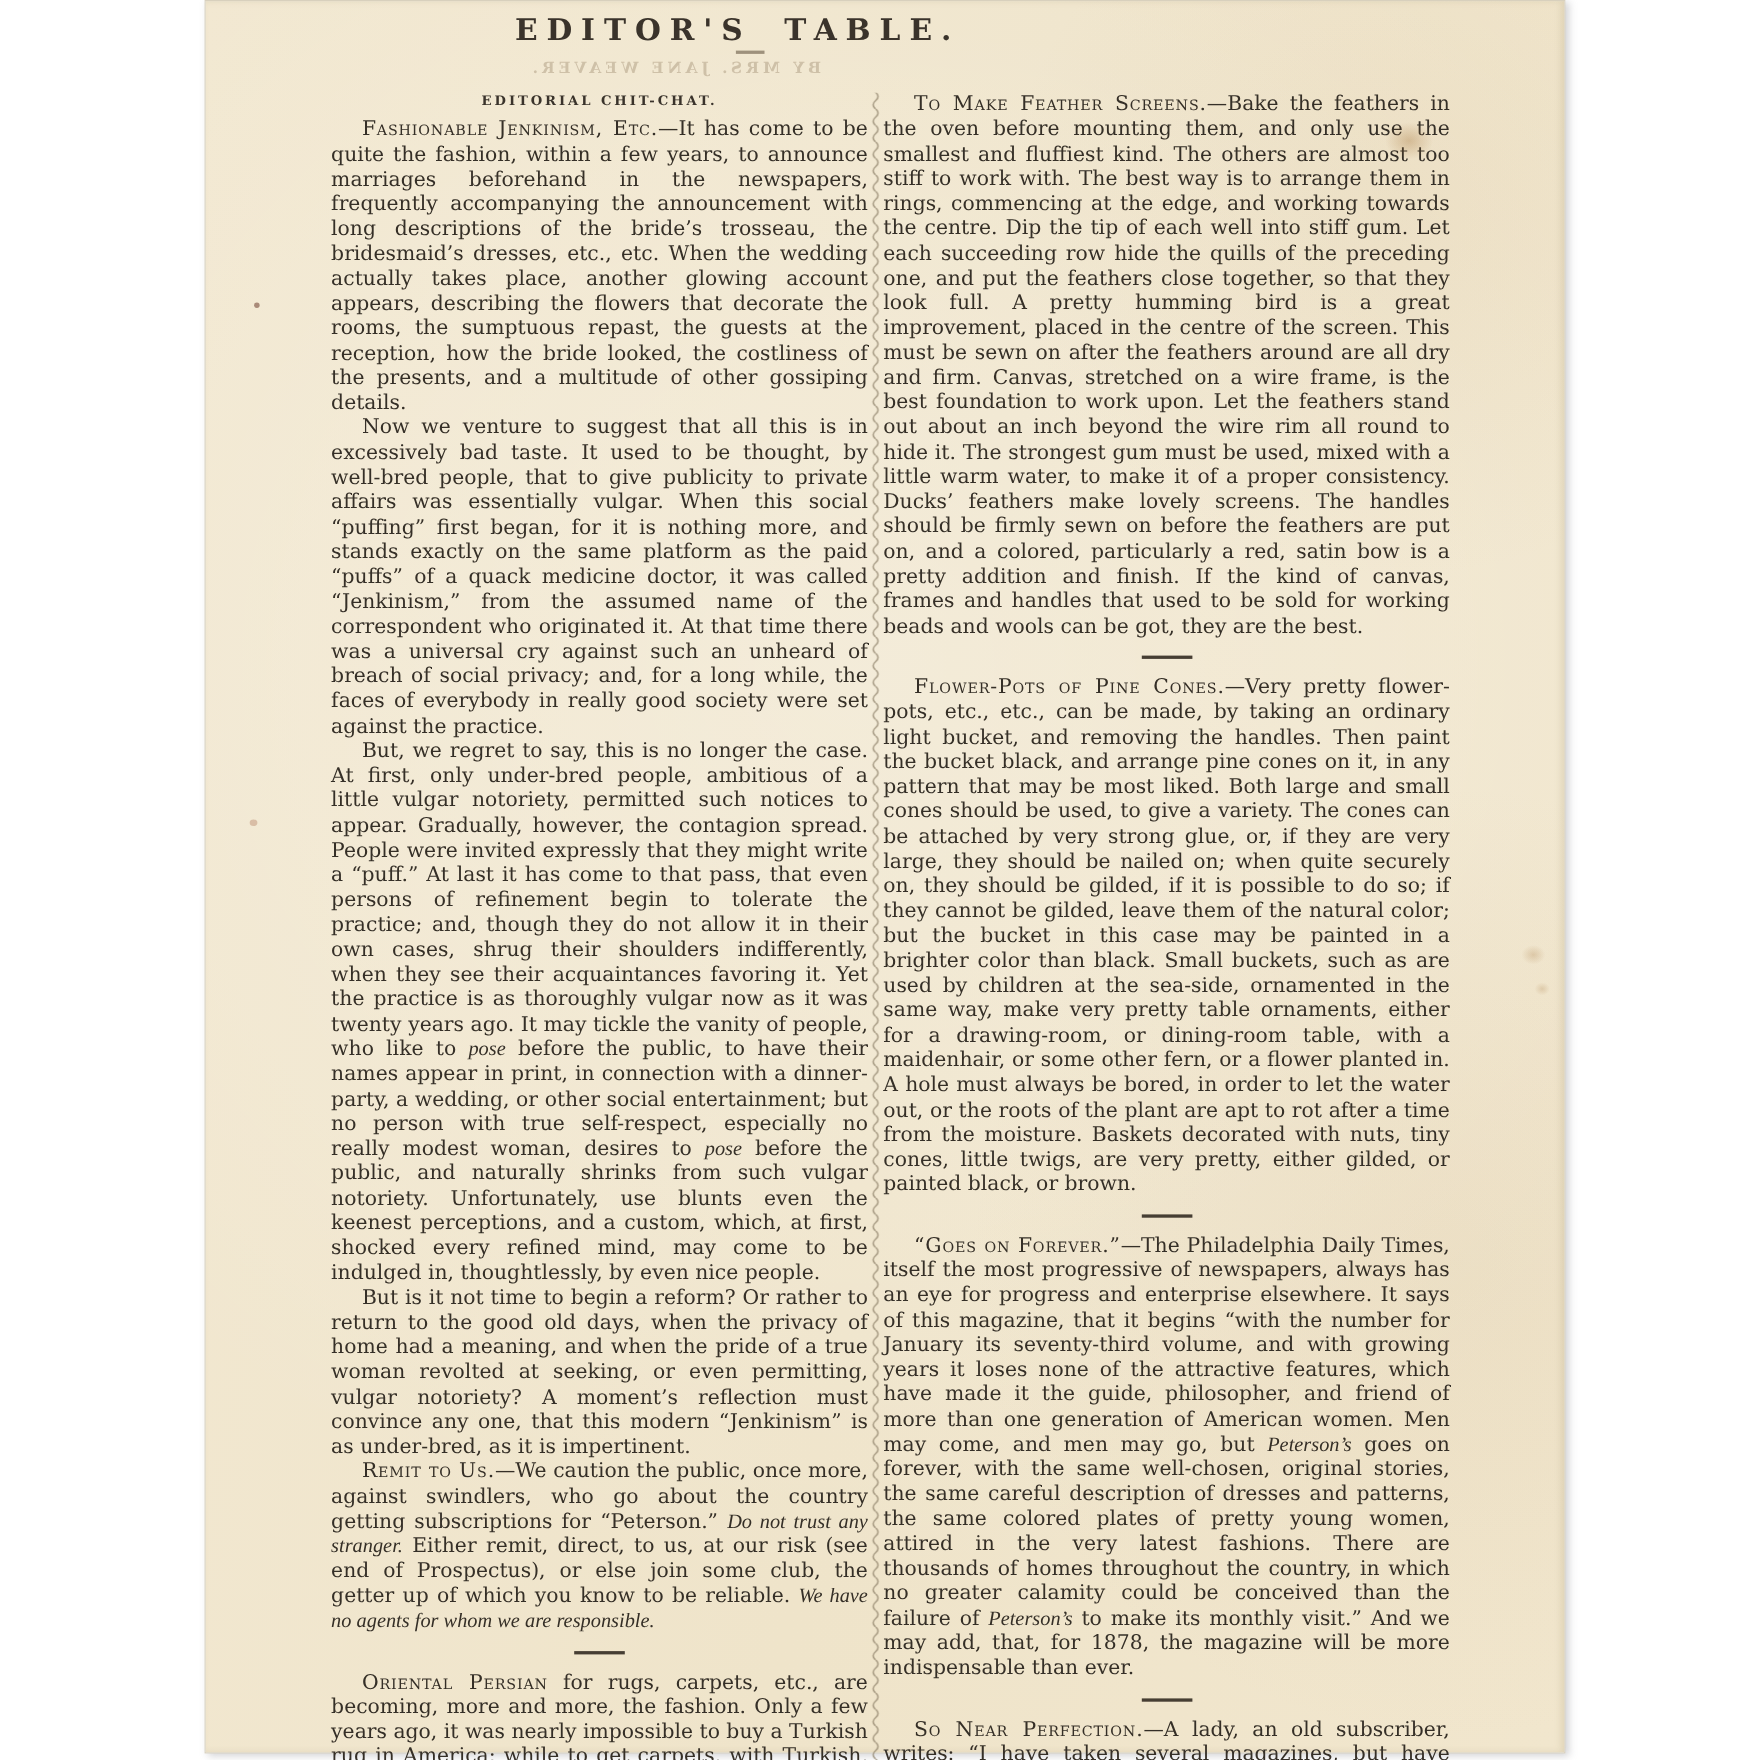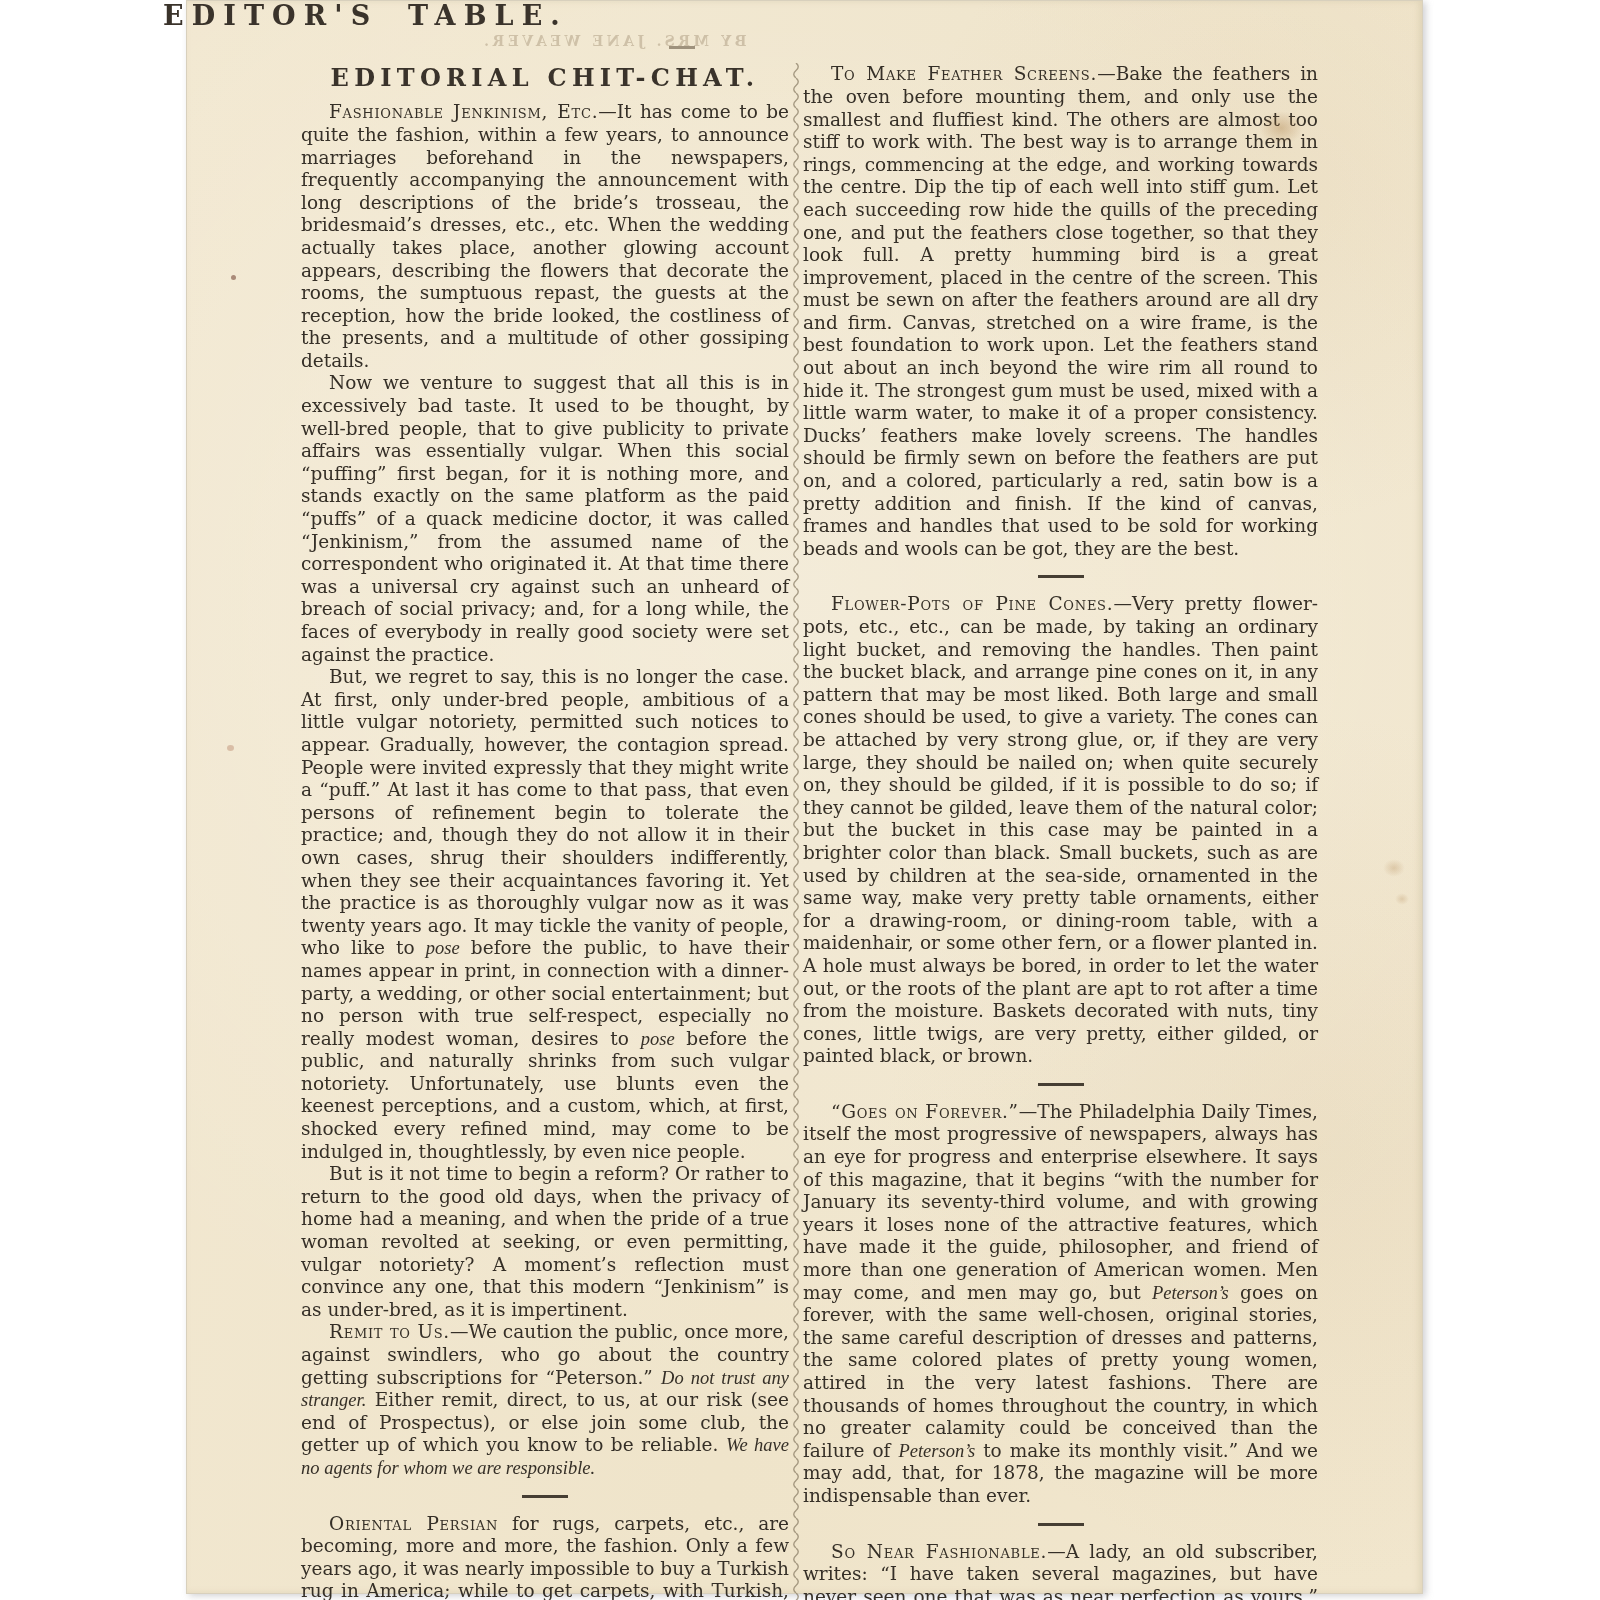--- a/index.html
+++ b/index.html
@@ -11,43 +11,43 @@
     background:
       radial-gradient(42% 30% at 88% 12%, rgba(208,182,140,0.14), rgba(208,182,140,0) 70%),
       radial-gradient(50% 38% at 92% 72%, rgba(198,170,128,0.12), rgba(198,170,128,0) 72%),
       radial-gradient(120% 85% at 48% 38%, rgba(255,255,255,0.28), rgba(255,255,255,0) 62%),
       linear-gradient(100deg,#f2e8d1 0%,#efe4ca 52%,#f1e6cd 100%);
     border:1px solid #d8d0bd;
     box-shadow:3px 2px 7px rgba(140,140,145,0.38), inset -3px 0 6px rgba(170,155,120,0.22);
     color:#352f27;
   }
   .page-title{
-    margin:0;padding-top:1px;position:relative;left:-138px;
+    margin:12px;padding-top:1px;position:relative;left:-138px;
     font-size:27px;font-weight:bold;line-height:1.05;
     letter-spacing:0.30em;word-spacing:0.45em;
-    color:#3a332b;
+    text-align:center;color:#3a332b;
   }
   .ghost-byline{
     position:relative;left:-195px;margin-top:3px;
     text-align:center;font-size:14px;font-weight:bold;
     letter-spacing:0.26em;color:rgba(125,104,72,0.30);
     transform:scaleX(-1);
   }
   .ghost-dash{
     position:absolute;left:482px;top:45px;width:26px;height:0;
     border-top:3px solid rgba(90,75,55,0.55);
   }
   .cols{display:flex;align-items:stretch;margin-top:14px;}
   .col{box-sizing:border-box;}
   .col.left{flex:0 0 488px;width:488px;}
   .col.right{flex:0 0 515px;width:515px;}
   .divider{flex:0 0 14px;width:14px;position:relative;}
   .divider svg{position:absolute;left:0;top:0;width:100%;height:100%;opacity:0.7;}
   .col-heading{
-    margin:0 0 9px 0;font-size:24px;font-weight:bold;
+    margin:0 0 9px 0;font-size:12px;font-weight:bold;
     letter-spacing:0.22em;text-align:center;color:#3a332b;
   }
   .para{
     margin:0;font-size:18.5px;line-height:22.6px;
     text-align:justify;text-indent:28px;color:#352f27;
   }
   .para + .para{margin-top:0;}
   .para em{font-style:italic;font-family:Liberation Serif, serif;}
   .sc{font-variant:small-caps;letter-spacing:0.04em;}
   .gap-top{margin-top:54px;}
@@ -101,17 +101,17 @@
       </svg>
     </div>
 
     <div class="col right">
       <p class="para"><span class="sc">To Make Feather Screens.</span><span>—Bake the feathers in the oven before mounting them, and only use the smallest and fluffiest kind.  The others are almost too stiff to work with.  The best way is to arrange them in rings, commencing at the edge, and working towards the centre.  Dip the tip of each well into stiff gum.  Let each succeeding row hide the quills of the preceding one, and put the feathers close together, so that they look full.  A pretty humming bird is a great improvement, placed in the centre of the screen.  This must be sewn on after the feathers around are all dry and firm.  Canvas, stretched on a wire frame, is the best foundation to work upon.  Let the feathers stand out about an inch beyond the wire rim all round to hide it.  The strongest gum must be used, mixed with a little warm water, to make it of a proper consistency.  Ducks’ feathers make lovely screens.  The handles should be firmly sewn on before the feathers are put on, and a colored, particularly a red, satin bow is a pretty addition and finish.  If the kind of canvas, frames and handles that used to be sold for working beads and wools can be got, they are the best.</span></p>
       <div class="rule"></div>
       <p class="para"><span class="sc">Flower-Pots of Pine Cones.</span><span>—Very pretty flower-pots, etc., etc., can be made, by taking an ordinary light bucket, and removing the handles.  Then paint the bucket black, and arrange pine cones on it, in any pattern that may be most liked.  Both large and small cones should be used, to give a variety.  The cones can be attached by very strong glue, or, if they are very large, they should be nailed on; when quite securely on, they should be gilded, if it is possible to do so; if they cannot be gilded, leave them of the natural color; but the bucket in this case may be painted in a brighter color than black.  Small buckets, such as are used by children at the sea-side, ornamented in the same way, make very pretty table ornaments, either for a drawing-room, or dining-room table, with a maidenhair, or some other fern, or a flower planted in.  A hole must always be bored, in order to let the water out, or the roots of the plant are apt to rot after a time from the moisture.  Baskets decorated with nuts, tiny cones, little twigs, are very pretty, either gilded, or painted black, or brown.</span></p>
       <div class="rule"></div>
       <p class="para"><span class="sc">“Goes on Forever.”</span><span>—The Philadelphia Daily Times, itself the most progressive of newspapers, always has an eye for progress and enterprise elsewhere.  It says of this magazine, that it begins “with the number for January its seventy-third volume, and with growing years it loses none of the attractive features, which have made it the guide, philosopher, and friend of more than one generation of American women.  Men may come, and men may go, but </span><em>Peterson’s</em><span> goes on forever, with the same well-chosen, original stories, the same careful description of dresses and patterns, the same colored plates of pretty young women, attired in the very latest fashions.  There are thousands of homes throughout the country, in which no greater calamity could be conceived than the failure of </span><em>Peterson’s</em><span> to make its monthly visit.”  And we may add, that, for 1878, the magazine will be more indispensable than ever.</span></p>
       <div class="rule"></div>
-      <p class="para"><span class="sc">So Near Fashionable.</span><span>—A lady, an old subscriber, writes: “I have taken several magazines, but have never seen one that was as near perfection as yours.”  This seems to be the general opinion.</span></p>
+      <p class="para"><span class="sc">So Near Perfection.</span><span>—A lady, an old subscriber, writes: “I have taken several magazines, but have never seen one that was as near perfection as yours.”  This seems to be the general opinion.</span></p>
     </div>
 
   </div>
 </div>
 
 </body></html>

